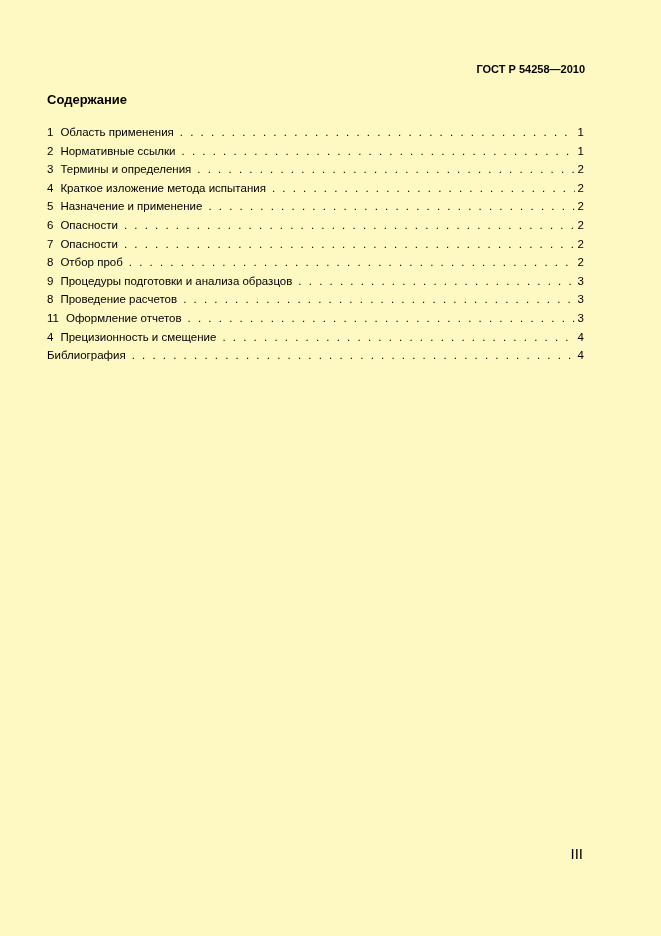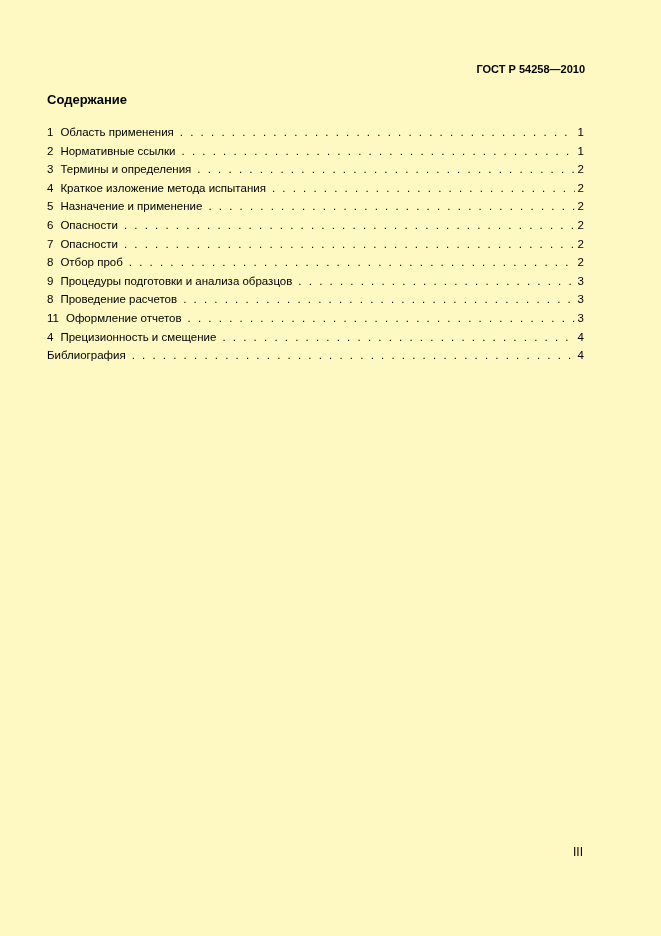--- a/index.html
+++ b/index.html
@@ -67,21 +67,21 @@
     color: #000000;
   }
   .toc-page {
     flex: 0 0 auto;
     text-align: right;
   }
   .folio {
     position: absolute;
     top: 845px;
     right: 78px;
-    font-size: 12px;
+    font-size: 15px;
   }
 </style>
 </head>
 <body>
 
 <div class="page">
 
   <div class="doc-code">ГОСТ Р 54258—2010</div>
 
   <div class="page-title">Содержание</div>

